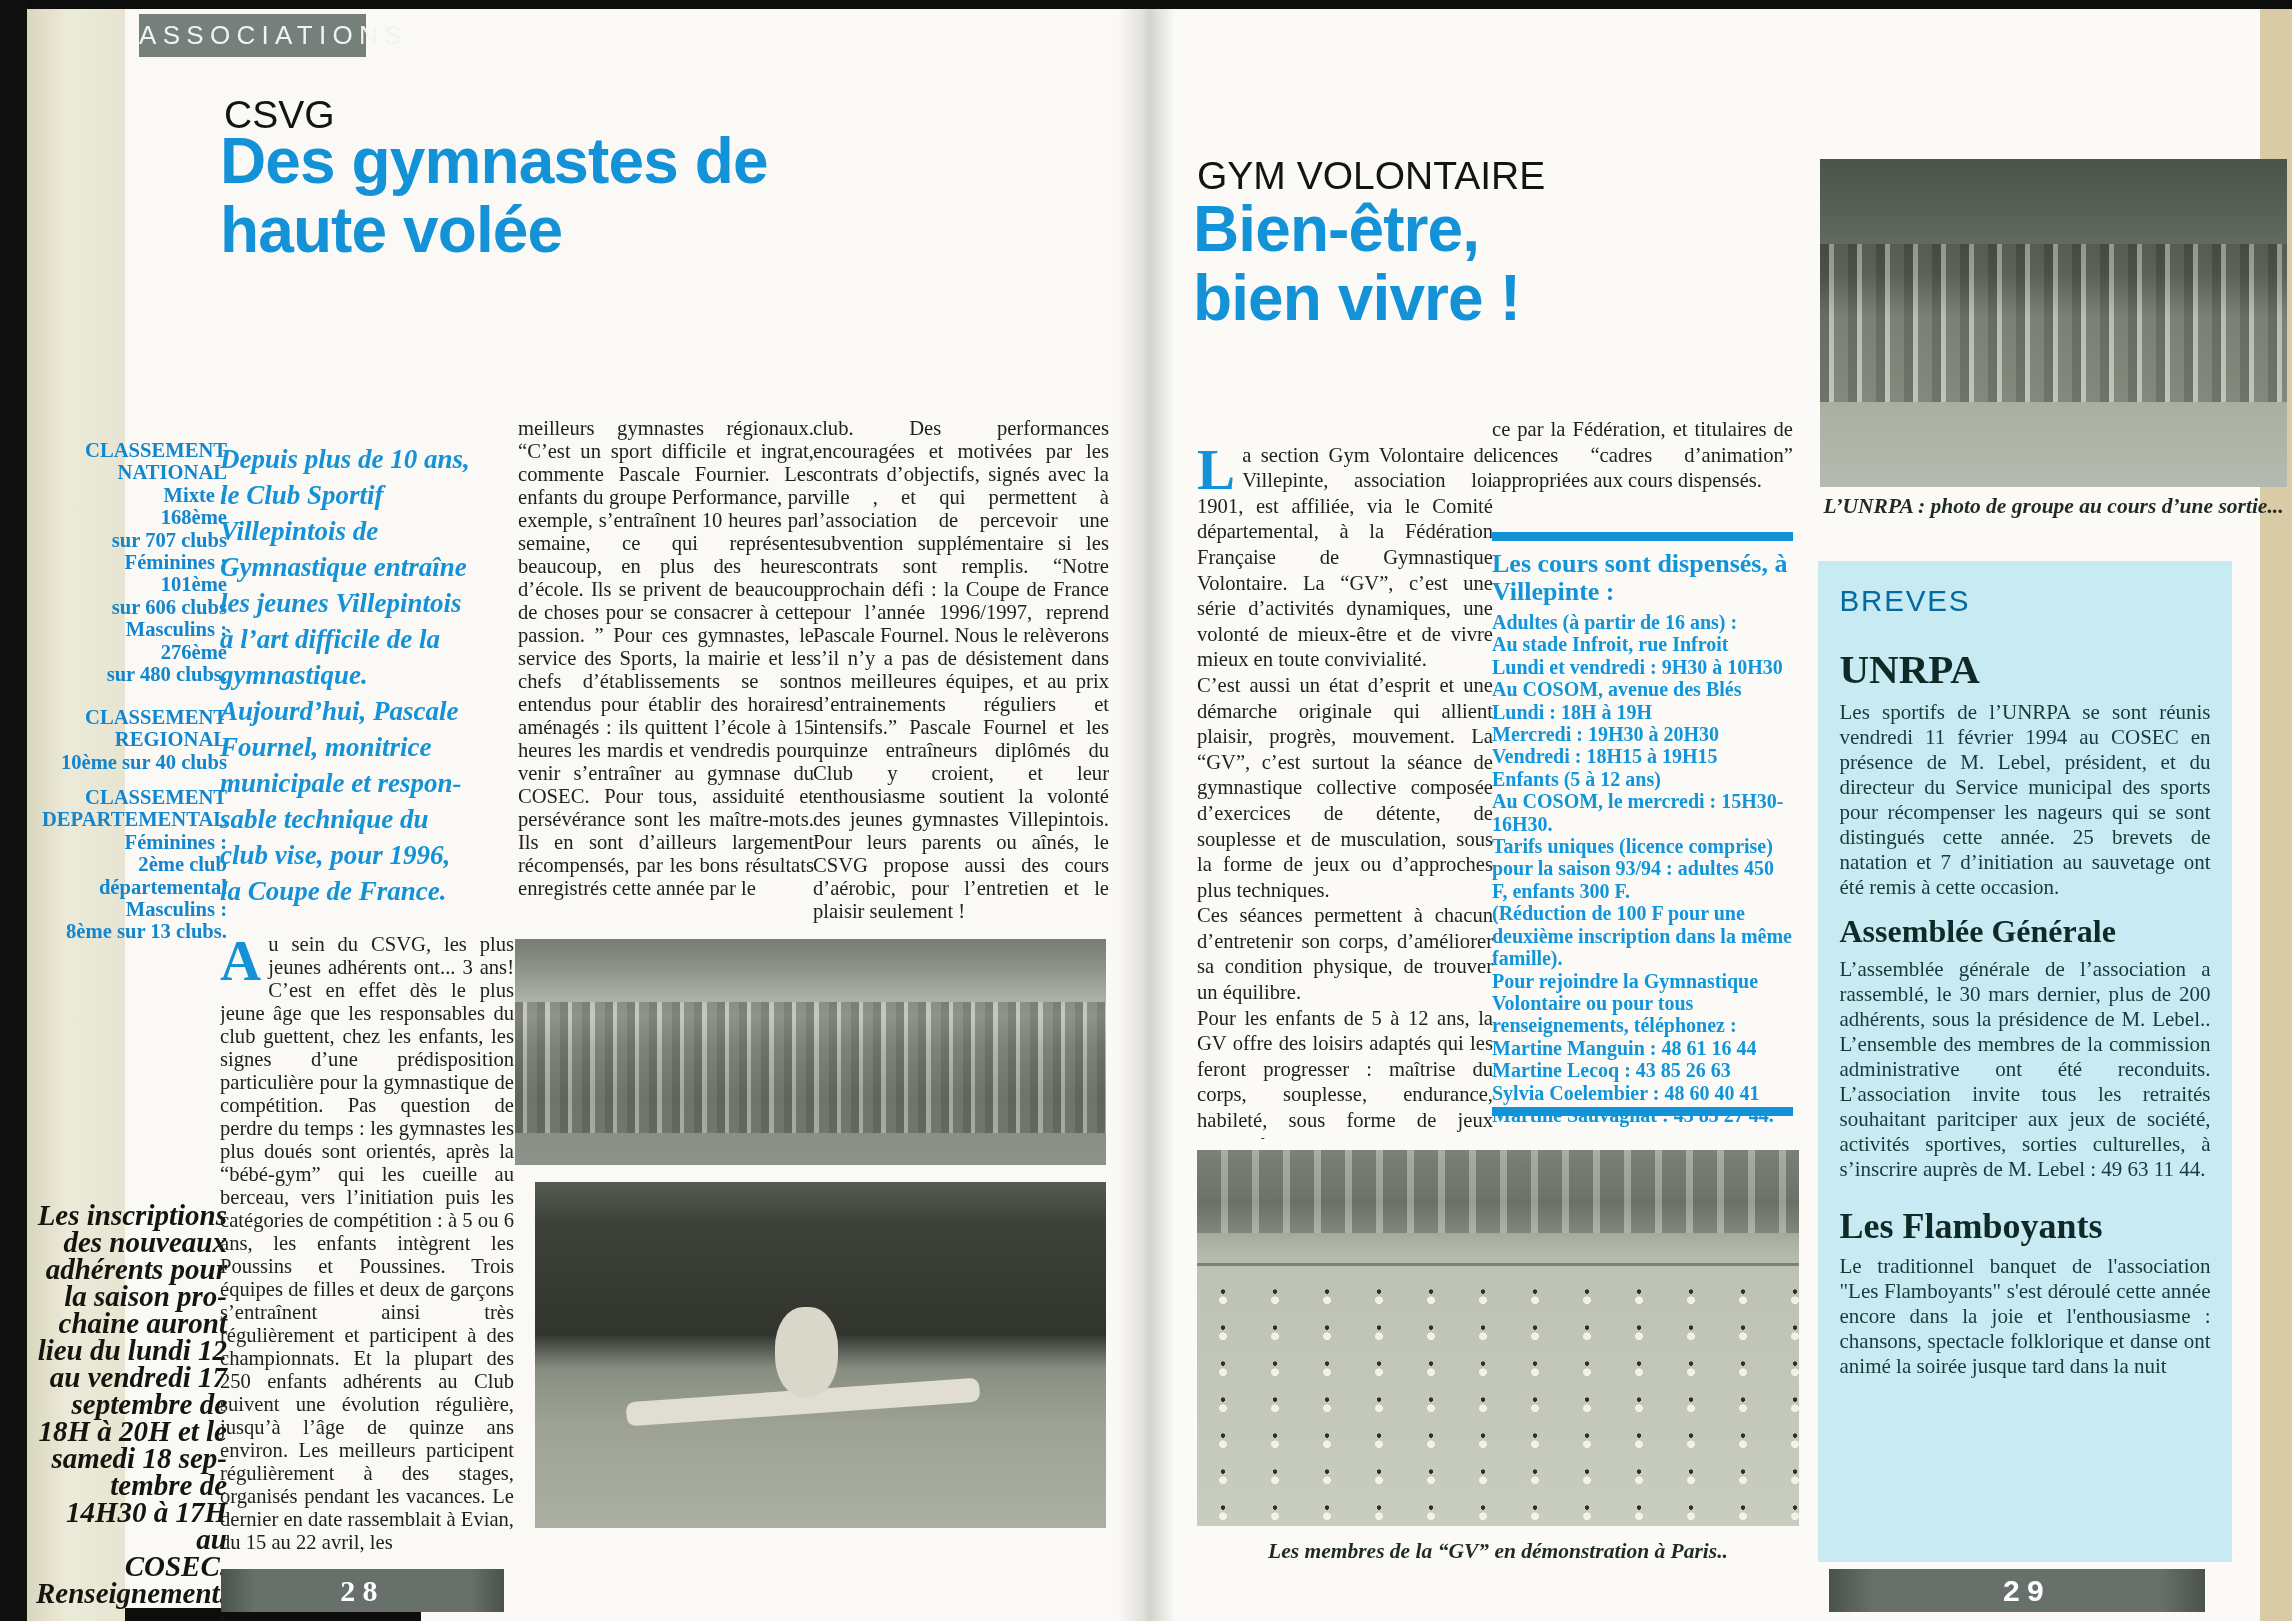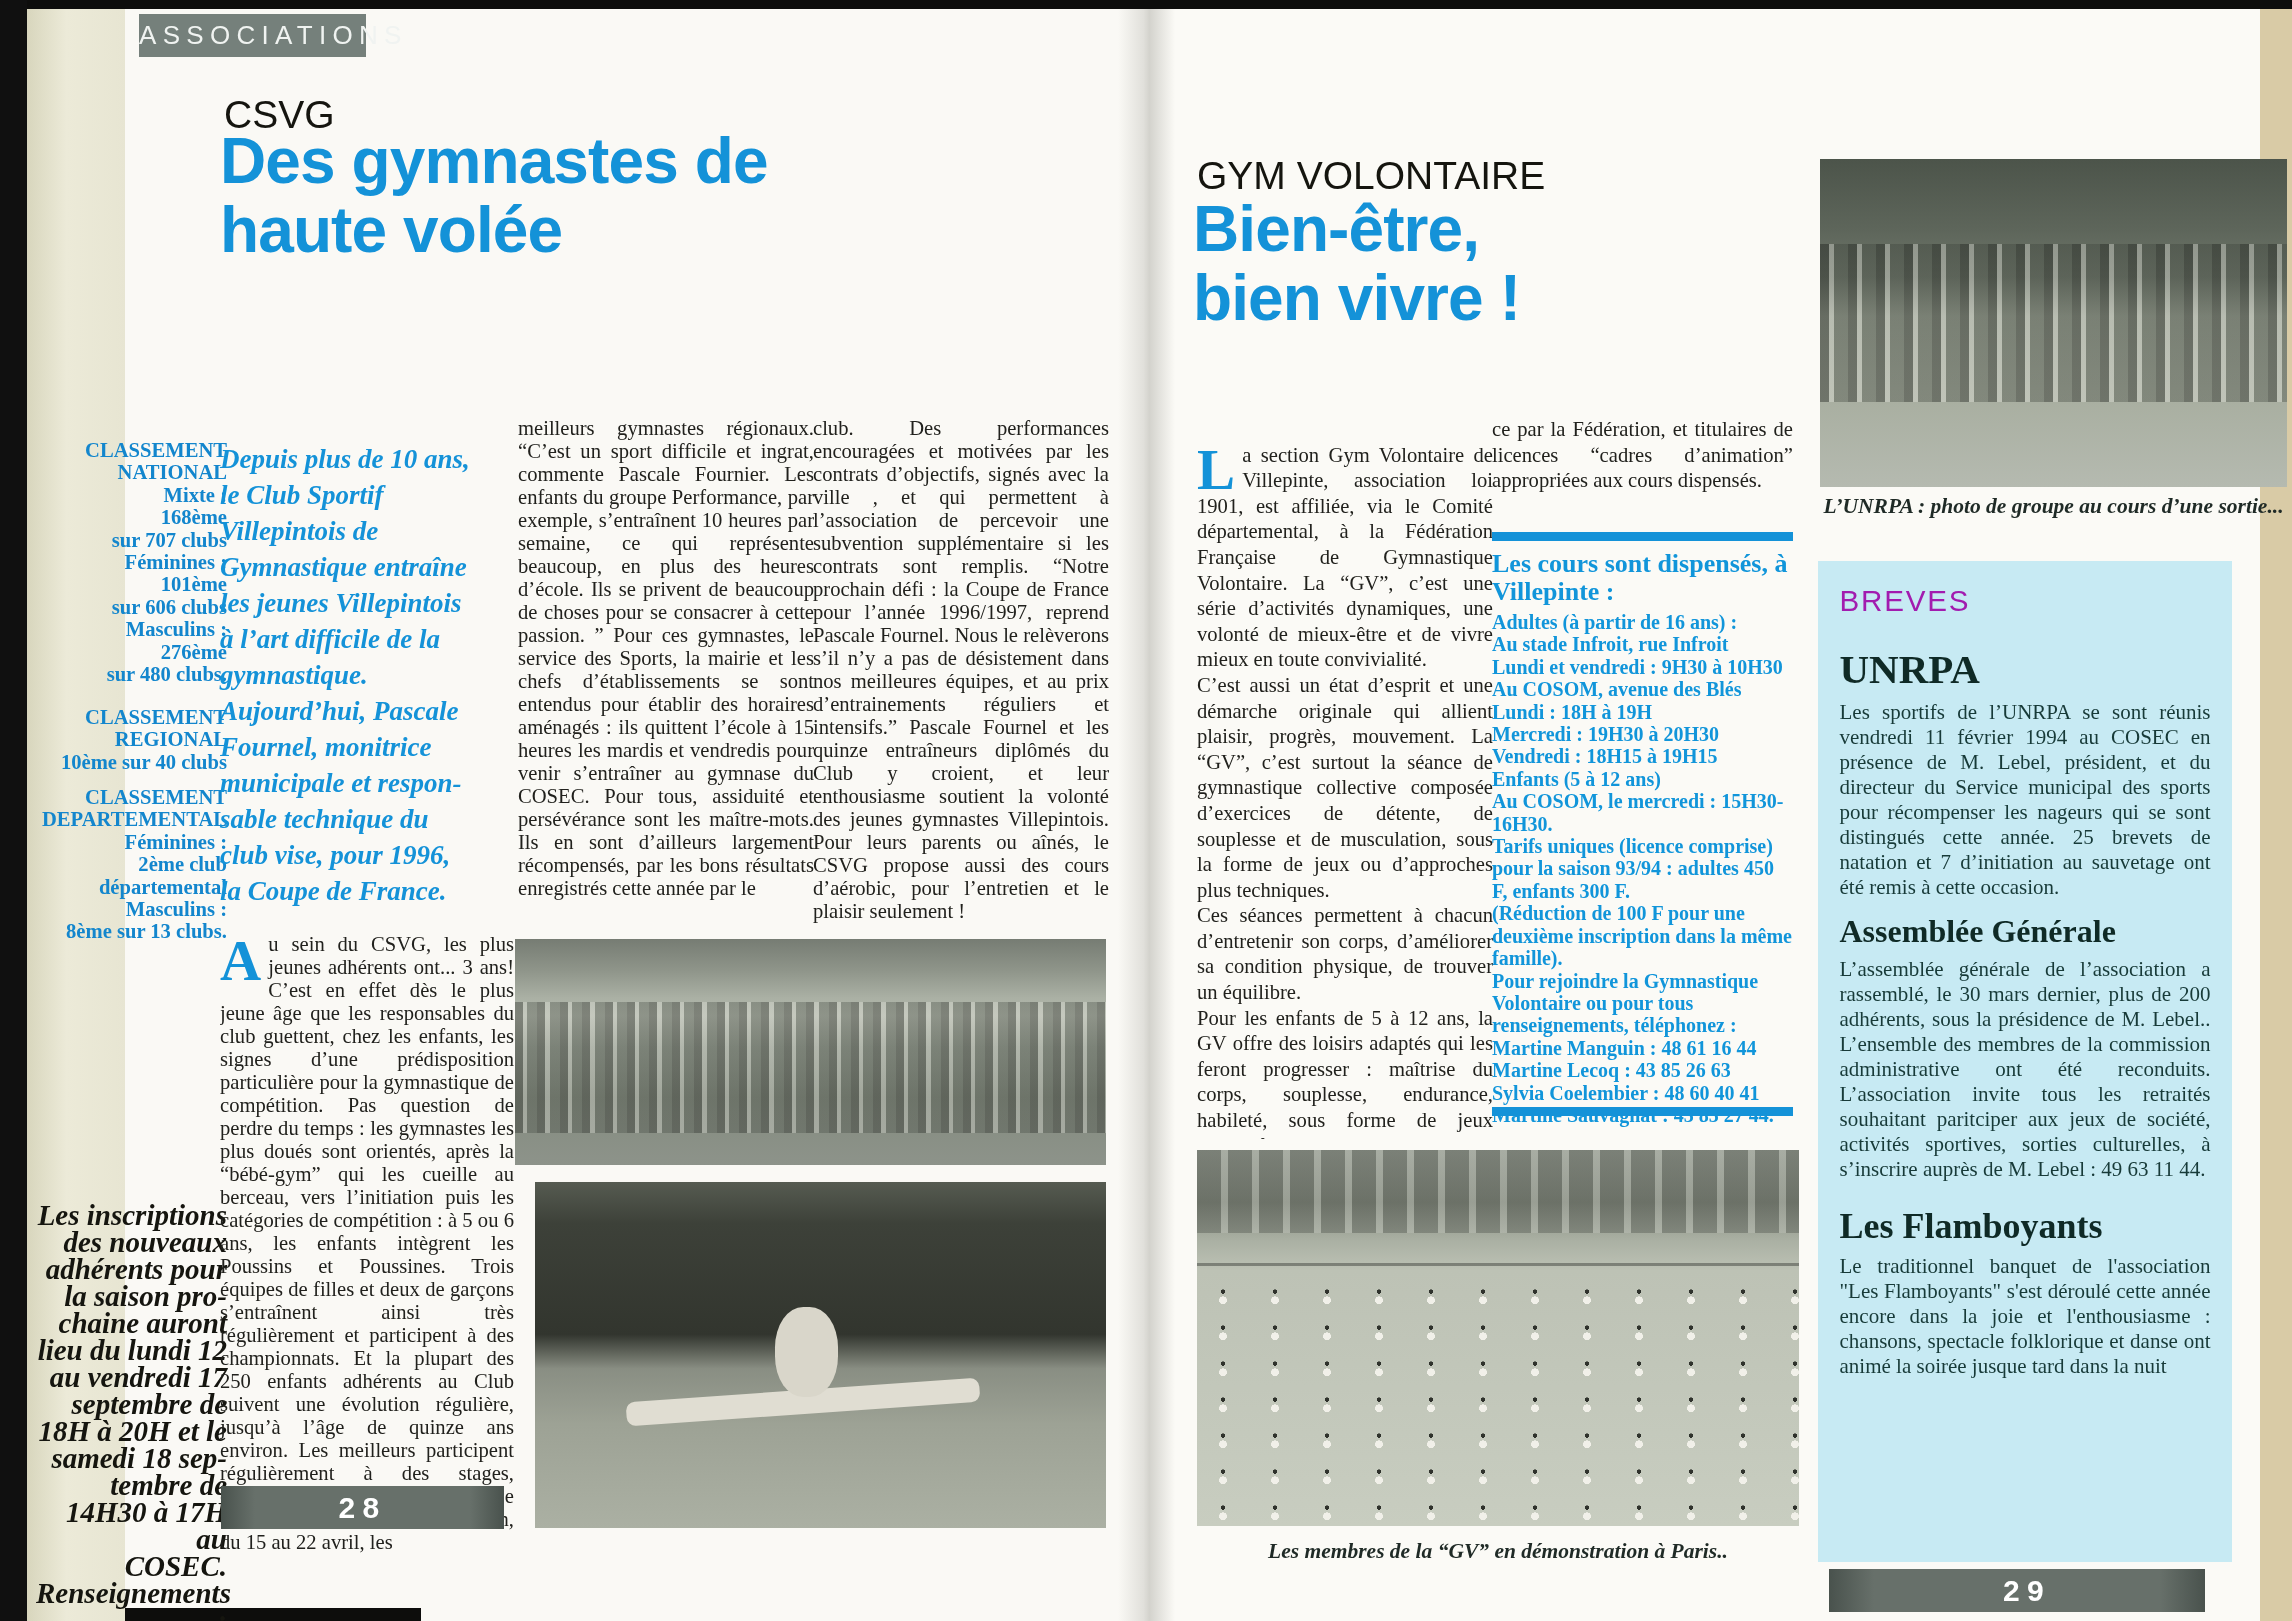--- a/index.html
+++ b/index.html
@@ -48,21 +48,21 @@
   
   .bluerule{background:#1492d8;height:9px;width:301px;}
   .sched-title{left:1492px;top:550px;width:301px;color:#1195da;font-weight:700;font-size:26px;line-height:28px;}
   .sched-lines{left:1492px;top:611px;width:301px;color:#1195da;font-weight:700;font-size:20px;line-height:22.4px;}
 
   
   .caption{text-align:center;font-weight:700;font-style:italic;font-size:21.5px;color:#1f2a26;}
 
   
   .breves{left:1818px;top:561px;width:414px;height:1001px;background:#c7eaf3;padding:23px 21.5px;overflow:hidden;}
-  .breves-label{font-family:"Liberation Sans",sans-serif;font-size:29.6px;color:#a21caf;letter-spacing:1.8px;margin-bottom:27px;}
+  .breves-label{font-family:"Liberation Sans",sans-serif;font-size:29.6px;color:#0369a1;letter-spacing:1.8px;margin-bottom:27px;}
   .breves h2{font-family:"Liberation Serif",serif;color:#0f2a26;margin:12.5px 0 7.2px 0;}
   .breves .t1{font-size:41px;margin-top:0;}
   .breves .t2{font-size:32px;}
   .breves .t3{font-size:36px;margin-top:23px;}
   .breves p{margin:0 0 5.4px 0;font-size:21px;line-height:25px;color:#173a38;text-align:justify;}
 
   
   .pagenum{height:43px;color:#fff;font-family:"Liberation Sans",sans-serif;font-weight:700;
            font-size:30px;letter-spacing:7.2px;text-align:center;line-height:43px;
            background:linear-gradient(90deg,#49524d,#67706a 12%,#67706a 88%,#49524d);}
@@ -149,21 +149,21 @@
        background:linear-gradient(180deg,#767c73 0%,#8f958a 14%,#aab0a4 26%,#b4b9ad 34%,#99a094 48%,#848b7f 70%,#8d938a 100%);">
     <div class="band" style="left:0;top:28%;width:100%;height:58%;
          background:repeating-linear-gradient(90deg,rgba(28,30,26,.35) 0 8px,rgba(240,240,233,.28) 8px 12.5px,rgba(62,68,60,.32) 12.5px 22.4px);"></div>
   </div>
   <div class="abs photo" style="left:535px;top:1182px;width:571px;height:346px;
        background:linear-gradient(180deg,#565b51 0%,#3d4139 12%,#32352e 44%,#898e83 54%,#9da295 70%,#abb0a3 100%);">
     <div class="band" style="left:16%;top:60%;width:62%;height:7%;background:#e0ddd2;border-radius:9px;transform:rotate(-4deg);"></div>
     <div class="band" style="left:42%;top:36%;width:11%;height:26%;background:#d9d6ca;border-radius:45%;"></div>
   </div>
 
-  <div class="abs pagenum" style="left:221px;top:1486px;width:283px;">28</div>
+  <div class="abs pagenum" style="left:221px;top:1569px;width:283px;font-family:Liberation Serif, serif;">28</div>
 
   <div class="abs kicker" style="left:1197px;top:154px;">GYM VOLONTAIRE</div>
   <div class="abs headline" style="left:1193px;top:195px;width:716px;">
     <div>Bien-être,</div>
     <div>bien vivre !</div>
   </div>
 
   <div class="abs bodycol mid prelines" style="left:1197px;top:417px;width:296px;height:722px;">
     <span class="dropcap">L</span><span>a section Gym Volontaire de Villepinte, association loi 1901, est affiliée, via le Comité départemental, à la Fédération Française de Gymnastique Volontaire. La “GV”, c’est une série d’activités dynamiques, une volonté de mieux-être et de vivre mieux en toute convivialité.
 C’est aussi un état d’esprit et une démarche originale qui allient plaisir, progrès, mouvement. La “GV”, c’est surtout la séance de gymnastique collective composée d’exercices de détente, de souplesse et de musculation, sous la forme de jeux ou d’approches plus techniques.

